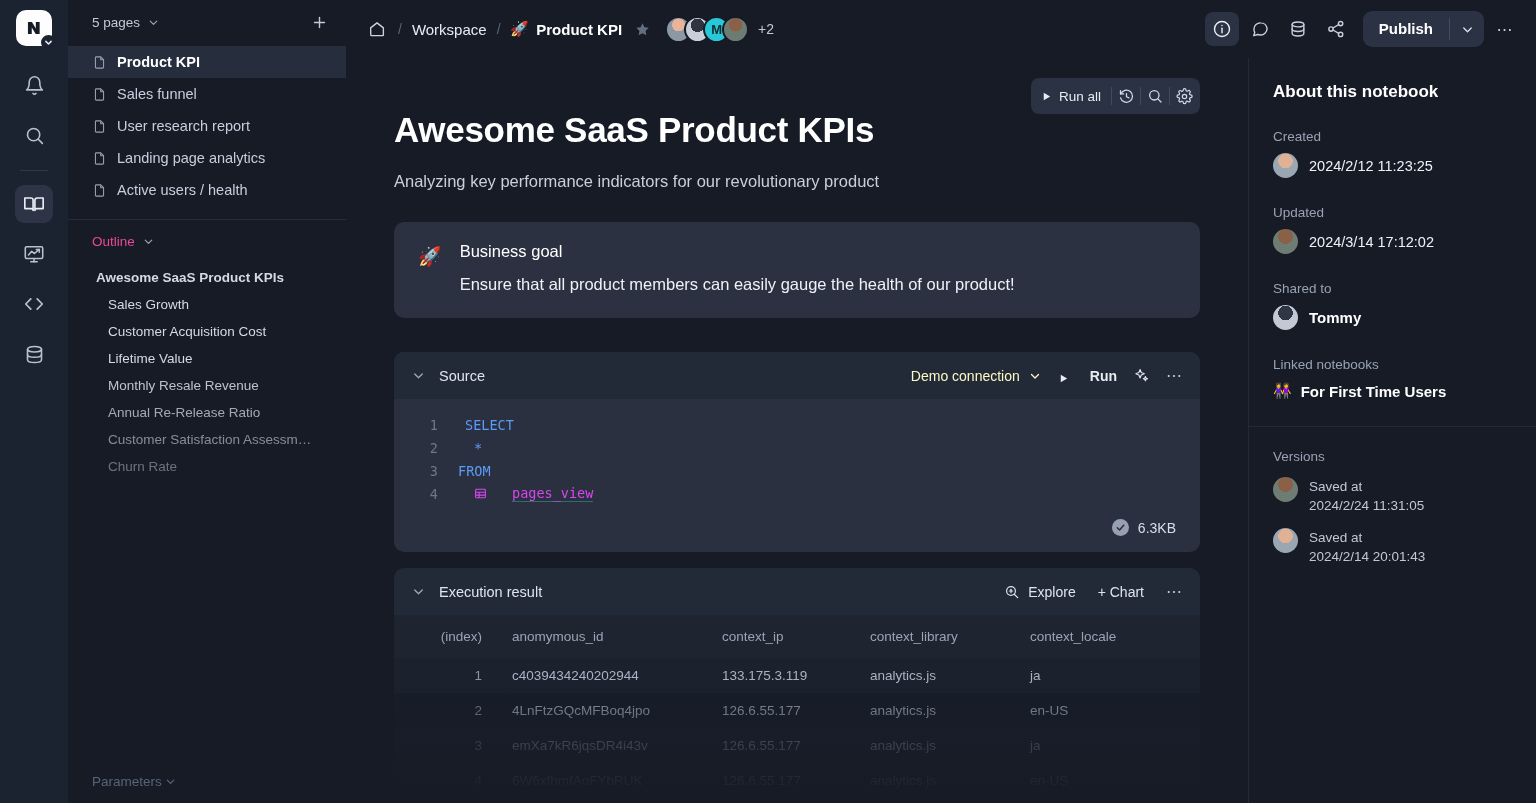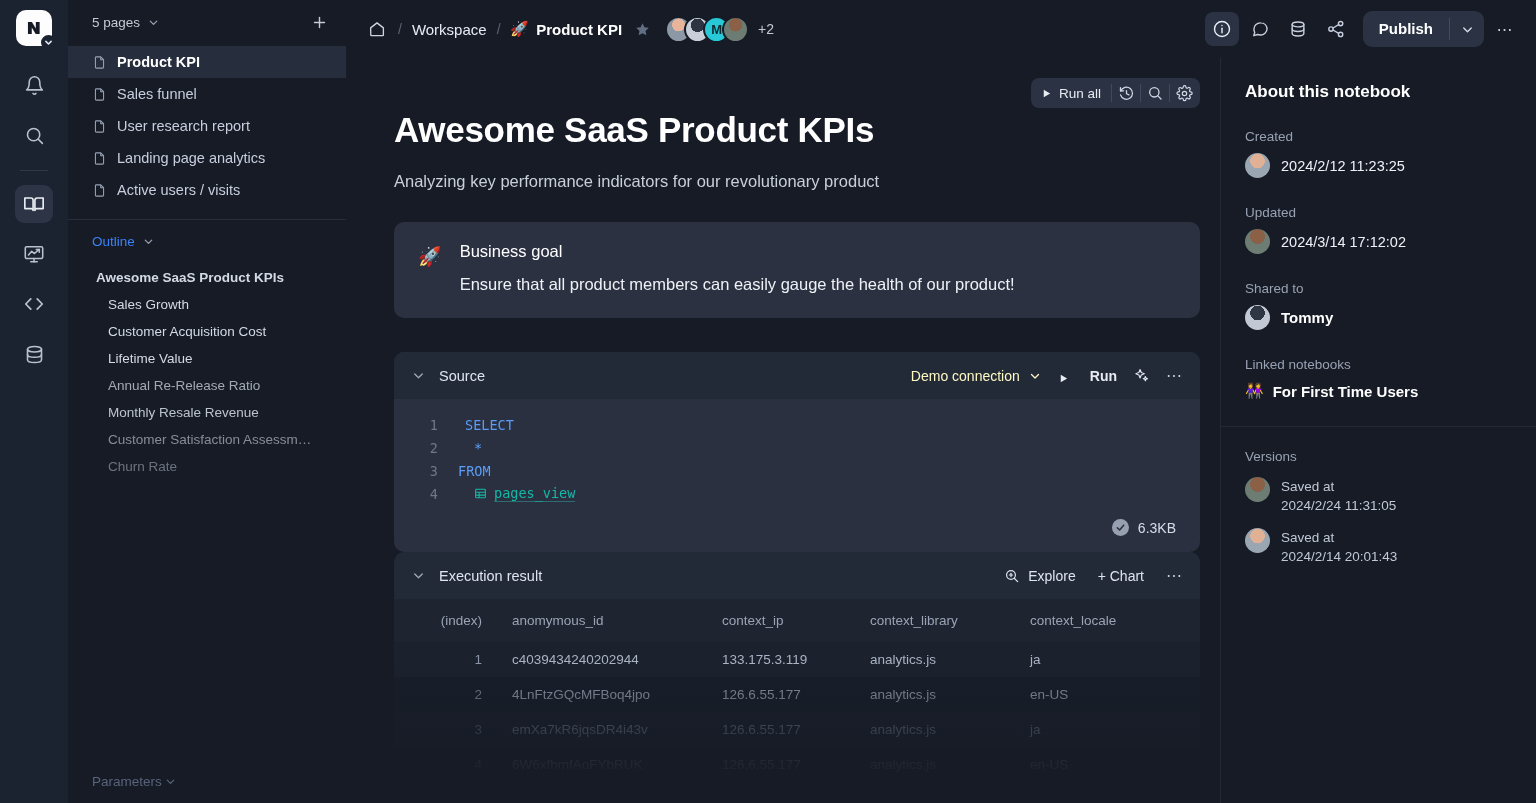--- a/index.html
+++ b/index.html
@@ -62,21 +62,21 @@
     padding: 0 16px 0 24px; cursor: pointer; color: #c7cede; font-size: 14.5px;
   }
   .page-item.active { background: #262d3c; color: #ffffff; font-weight: 700; }
   .page-item .ficon { color: #98a2b4; display: flex; flex: 0 0 auto; }
   .panel-sep { height: 1px; background: #262d3c; margin: 13px 0 0; }
 
   .outline-head {
     height: 42px; display: flex; align-items: center; gap: 7px;
     padding: 0 24px; cursor: pointer;
   }
-  .outline-head-title { font-size: 13.5px; color: #3b82f6; }
+  .outline-head-title { font-size: 13.5px; color: #ec4899; }
   .outline-list { padding-top: 2px; }
   .ol-item { font-size: 13.5px; padding: 6px 24px 6px 28px; color: #d3dae6; cursor: pointer; white-space: nowrap; overflow: hidden; text-overflow: ellipsis; }
   .ol-item.child { padding-left: 40px; }
   .panel-spacer { flex: 1 1 auto; }
   .params-sep { height: 1px; background: #222a38; }
   .params-head {
     height: 44px; display: flex; align-items: center; gap: 2px;
     padding: 0 24px; color: #59637a; font-size: 13.5px; cursor: pointer;
   }
 
@@ -120,21 +120,21 @@
   .publish-div { width: 1px; height: 22px; background: #414c61; }
   .publish-chev { width: 34px; height: 36px; display: flex; align-items: center; justify-content: center; color: #d3dae6; cursor: pointer; }
   .dots { letter-spacing: 1px; }
 
   
   .content {
     position: absolute; top: 58px; left: 0; right: 288px; bottom: 0;
     padding: 0 48px; overflow: hidden;
   }
   .runbar {
-    position: absolute; top: 20px; right: 48px; height: 30px;
+    position: absolute; top: 20px; right: 48px; height: 36px;
     background: #2a3243; border-radius: 8px; display: flex; align-items: center;
     padding: 0 2px; z-index: 5;
   }
   .runall { display: flex; align-items: center; gap: 7px; color: #e7ebf2; font-size: 13.5px; padding: 0 10px 0 8px; cursor: pointer; }
   .rb-div { width: 1px; height: 18px; background: #41495c; }
   .rb-icon { width: 28px; height: 28px; display: flex; align-items: center; justify-content: center; color: #d3dae6; cursor: pointer; }
 
   .doc-title { font-size: 35px; font-weight: 700; color: #ffffff; letter-spacing: -0.3px; margin-top: 52px; }
   .doc-sub { font-size: 16.5px; color: #c8cfdb; margin-top: 22px; }
 
@@ -157,27 +157,27 @@
   .conn { display: flex; align-items: center; gap: 8px; color: #fef9c3; font-size: 14px; cursor: pointer; }
   .run-btn { display: flex; align-items: flex-end; gap: 21px; color: #e7ebf2; font-size: 14px; cursor: pointer; font-weight: bold; }
   .hi-btn { color: #dfe4ee; display: flex; cursor: pointer; }
   .cell-dots { color: #c3cad6; font-size: 16px; cursor: pointer; }
 
   .code { padding: 14px 0 0; font-family: "DejaVu Sans Mono", monospace; font-size: 13.5px; }
   .code-line { display: flex; align-items: center; height: 23px; padding-left: 18px; }
   .ln { width: 26px; text-align: right; color: #6d7casdf; color: #6e7789; margin-right: 20px; flex: 0 0 26px; }
   .kw { color: #5b9cf6; }
   .op { color: #5b9cf6; }
-  .tbl { color: #14b8a6; display: flex; align-items: center; gap: 7px; }
+  .tbl { color: #d946ef; display: flex; align-items: center; gap: 25px; }
   .tbl-name { border-bottom: 1px solid #2f6c72; }
   .code-foot { display: flex; justify-content: flex-end; align-items: center; gap: 9px; padding: 14px 24px 16px; }
   .chk { width: 17px; height: 17px; border-radius: 50%; background: #97a0b0; display: flex; align-items: center; justify-content: center; }
   .size { font-size: 14px; color: #d8dee8; }
 
-  .res-cell { border-radius: 10px 10px 0 0; overflow: hidden; background: #1b212d; }
+  .res-cell { margin-top: 16px; border-radius: 10px 10px 0 0; overflow: hidden; background: #1b212d; }
   .res-head { height: 47px; background: #222937; display: flex; align-items: center; padding: 0 18px 0 14px; gap: 10px; }
   .res-right { margin-left: auto; display: flex; align-items: center; gap: 22px; }
   .res-act { display: flex; align-items: center; gap: 8px; color: #dfe4ee; font-size: 14px; cursor: pointer; }
 
   .tbl-wrap { position: relative; }
   table.grid { width: 100%; border-collapse: collapse; font-size: 13.5px; }
   table.grid th {
     text-align: left; font-weight: 400; color: #9aa4b6; padding: 14px 10px 14px 0;
     background: #1e2430;
   }
@@ -195,21 +195,21 @@
     pointer-events: none;
   }
   .panel-fade {
     position: absolute; left: 0; right: 0; bottom: 0; height: 150px;
     background: linear-gradient(to bottom, rgba(22,27,38,0) 0%, rgba(22,27,38,0.85) 60%, #161b26 100%);
     pointer-events: none;
   }
 
   
   .about {
-    position: absolute; top: 58px; right: 0; width: 316px; bottom: 0;
+    position: absolute; top: 58px; right: 0; width: 288px; bottom: 0;
     background: #161b26; border-left: 1px solid #222a38;
     padding: 24px 24px 0;
   }
   .about-title { font-size: 17px; font-weight: 700; color: #ffffff; }
   .about-label { font-size: 13.5px; color: #99a2b3; margin-top: 27px; }
   .about-row { display: flex; align-items: center; gap: 11px; margin-top: 9px; }
   .about-av { width: 25px; height: 25px; border-radius: 50%; flex: 0 0 25px; }
   .pa1 { background: radial-gradient(circle at 50% 32%, #e0b194 0 34%, #9aa7b3 35% 100%); }
   .pa2 { background: radial-gradient(circle at 50% 30%, #8a6047 0 34%, #6e7d74 35% 100%); }
   .pa3 { background: radial-gradient(circle at 50% 32%, #2f3644 0 34%, #c3c9d4 35% 100%); }
@@ -336,41 +336,41 @@
           </span>
           <span>Landing page analytics</span>
         </div>
         <div class="page-item">
           <span class="ficon">
             <svg width="15" height="15" viewBox="0 0 24 24" fill="none" stroke="currentColor" stroke-width="1.7" stroke-linejoin="round">
               <path d="M14 3H7a1.5 1.5 0 0 0-1.5 1.5v15A1.5 1.5 0 0 0 7 21h10a1.5 1.5 0 0 0 1.5-1.5V7.5z"></path>
               <polyline points="14 3 14 7.5 18.5 7.5"></polyline>
             </svg>
           </span>
-          <span>Active users / visits</span>
+          <span>Active users / health</span>
         </div>
       </div>
 
     <div class="panel-sep"></div>
 
     <div class="outline-head">
       <span class="outline-head-title">Outline</span>
       <span style="display:flex;color:#98a2b4">
         <svg width="13" height="13" viewBox="0 0 24 24" fill="none" stroke="currentColor" stroke-width="2.3" stroke-linecap="round" stroke-linejoin="round">
             <polyline points="6 9.5 12 15.5 18 9.5"></polyline>
           </svg>
       </span>
     </div>
     <div class="outline-list" id="outline-list">
         <div class="ol-item" style="font-weight: 700; opacity: 1;">Awesome SaaS Product KPIs</div>
         <div class="ol-item child" style="opacity: 1;">Sales Growth</div>
         <div class="ol-item child" style="opacity: 1;">Customer Acquisition Cost</div>
         <div class="ol-item child" style="opacity: 1;">Lifetime Value</div>
+        <div class="ol-item child" style="opacity: 0.88;">Monthly Resale Revenue</div>
         <div class="ol-item child" style="opacity: 0.74;">Annual Re-Release Ratio</div>
-        <div class="ol-item child" style="opacity: 0.88;">Monthly Resale Revenue</div>
         <div class="ol-item child" style="opacity: 0.59;">Customer Satisfaction Assessm…</div>
         <div class="ol-item child" style="opacity: 0.45;">Churn Rate</div>
       </div>
 
     <div class="panel-spacer"></div>
     <div class="params-sep"></div>
     <div class="params-head">
       <span>Parameters</span>
       <span style="display:flex">
         <svg width="13" height="13" viewBox="0 0 24 24" fill="none" stroke="currentColor" stroke-width="2.3" stroke-linecap="round" stroke-linejoin="round">

